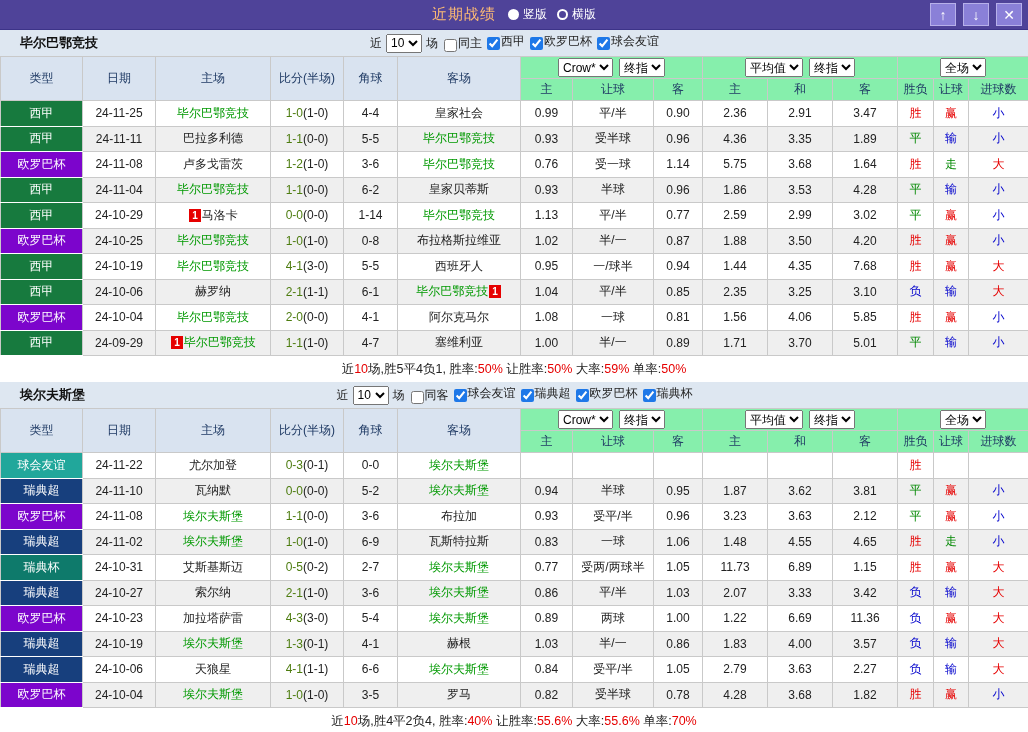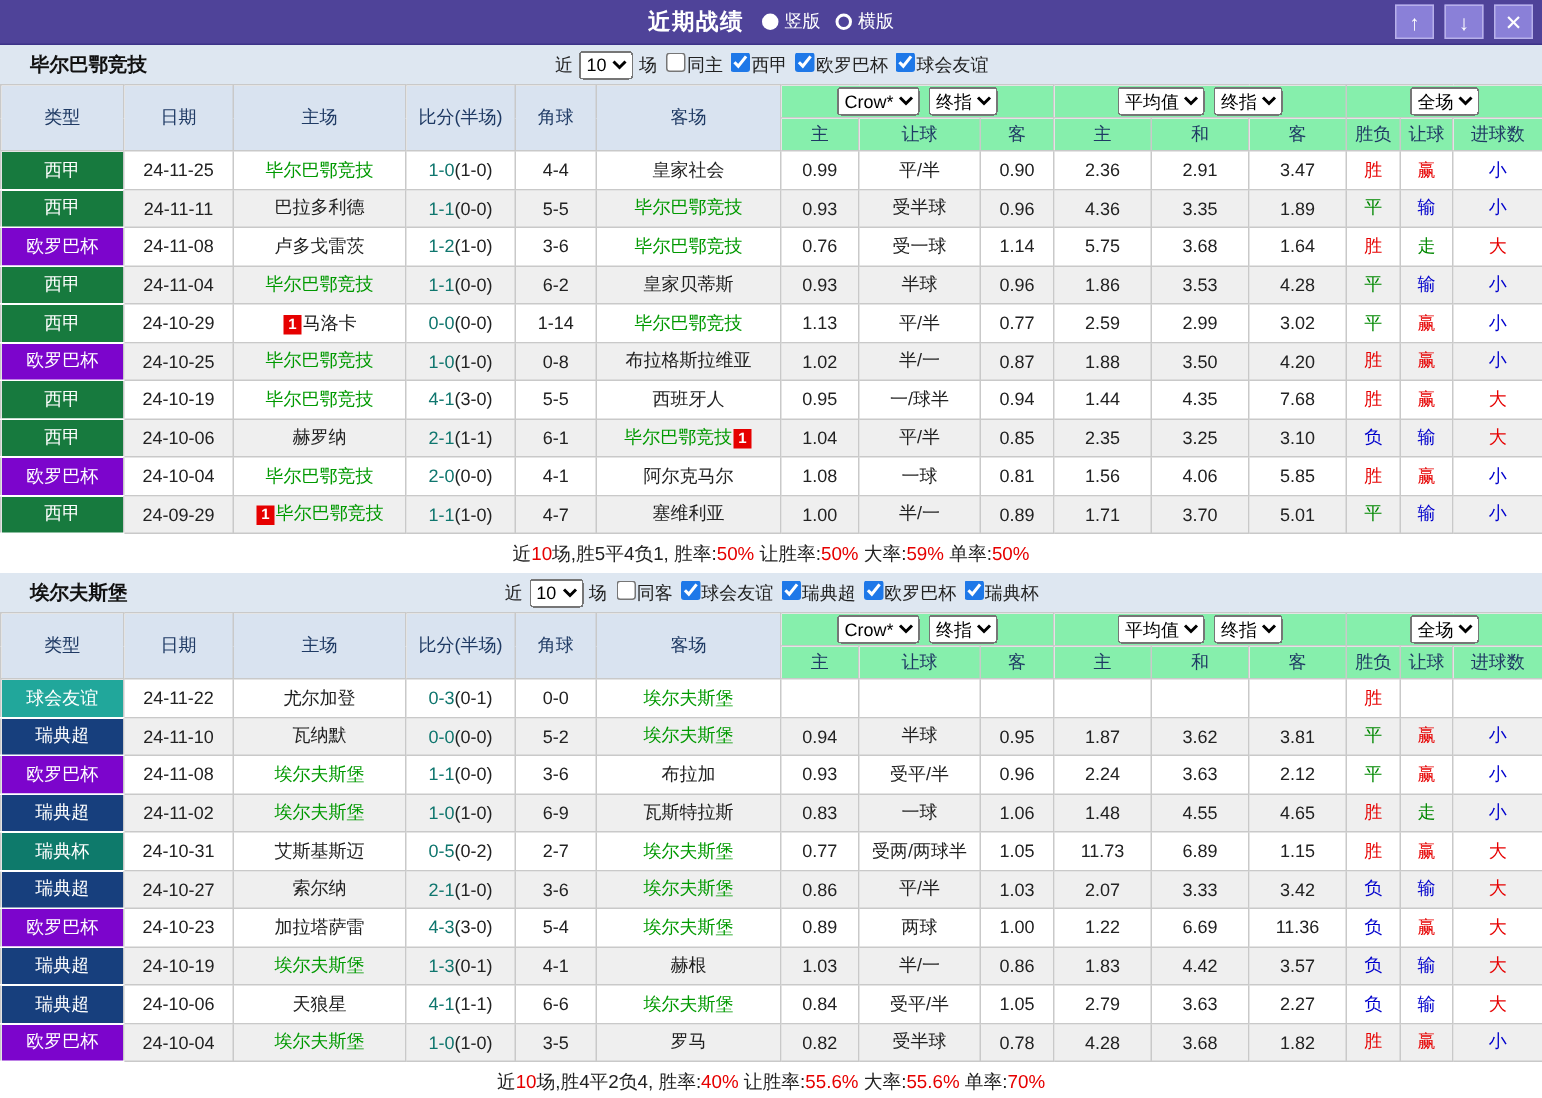--- a/index.html
+++ b/index.html
@@ -1,47 +1,47 @@
 <!DOCTYPE html>
 <html><head>
 <meta charset="utf-8">
 <style>
 *{box-sizing:border-box}
 html,body{margin:0;padding:0}
 body{width:1028px;font-family:"Liberation Sans","DejaVu Sans",sans-serif;font-size:12px;color:#222;background:#fff;overflow:hidden}
 
 .topbar{height:30px;background:#4f4399;border-bottom:1px solid #3c3388;position:relative;display:flex;align-items:center;justify-content:center}
-.title{color:#ffffff;font-weight:bold;font-size:15px;letter-spacing:1px}
+.title{color:#fdba74;font-weight:normal;font-size:15px;letter-spacing:1px}
 .radio{display:inline-block;border-radius:50%;vertical-align:middle;cursor:pointer}
 .r-filled{width:11px;height:11px;background:#fff;margin:0 4px 0 12px}
 .r-ring{width:11px;height:11px;border:2px solid #fff;background:transparent;margin:0 4px 0 10px}
 .rlabel{color:#fff;font-size:12px;cursor:pointer}
 .winbtns{position:absolute;right:6px;top:3px;display:flex;gap:7px}
 .wbtn{width:26px;height:23px;background:#8a80d8;border:1px solid #b7b0ea;color:#fff;font-weight:bold;font-size:14px;line-height:1;display:flex;align-items:center;justify-content:center;cursor:pointer}
 
 .filter-row{height:26px;background:#dee7f1;position:relative;display:flex;align-items:center;justify-content:center}
 .team-name{position:absolute;left:20px;font-weight:bold;font-size:13px;color:#111}
 .filter-row select{height:19px;font-size:12px;margin:0 3px}
 .ftxt{margin:0 1px}
-.chk{display:inline-flex;align-items:flex-start;cursor:pointer}
+.chk{display:inline-flex;align-items:flex-end;cursor:pointer}
 input[type=checkbox]{width:13px;height:13px;accent-color:#1e78e8;margin:0 1px 0 5px}
 
 .grid{width:1028px;border-collapse:collapse;table-layout:fixed;border:1px solid #b9b9b9}
 .grid th,.grid td{border:1px solid #c9c9c9;text-align:center;padding:0;overflow:hidden;white-space:nowrap;font-weight:normal}
 thead th{background:#d9e3f0;color:#1f3a64;font-size:12px;height:22px}
 thead tr.h1 th.gsel,thead tr.h2 th{background:#86efac}
 thead select{height:19px;font-size:12px;margin:0 3px}
 tbody tr{height:25.5px}
 tbody tr.r-even td{background:#efefef}
 tbody tr.r-odd td{background:#fff}
 tbody td.cr{background:#fdf4ea}
 tbody td.bl{background:#e9f3fb}
 td.lgc{color:#fff;border-top:1px solid #fff;border-bottom:1px solid #fff;font-size:12px}
 .tg{color:#009900}
-.sr{color:#0f766e}
+.sr{color:#4d7c0f}
 .card{display:inline-block;background:#e60000;color:#fff;font-size:10px;line-height:13px;padding:0 3px;font-weight:bold;margin:0 1px}
 
 .summary{height:26px;display:flex;align-items:center;justify-content:center;background:#fff;font-size:12.5px}
 .summary span{white-space:pre}
 .summary .red{color:#e60000}
 </style>
 </head>
 <body>
 
 <div class="topbar">
@@ -422,21 +422,21 @@
       <tr class="r-odd">
         <td class="lgc" style="background: rgb(124, 5, 204);">欧罗巴杯</td>
         <td>24-11-08</td>
         <td class="team"><span class="tg">埃尔夫斯堡</span></td>
         <td><span class="sr">1-1</span><span>(0-0)</span></td>
         <td>3-6</td>
         <td class="team"><span>布拉加</span></td>
         <td class="cr">0.93</td>
         <td class="cr">受平/半</td>
         <td class="cr">0.96</td>
-        <td class="bl">2.24</td>
+        <td class="bl">3.23</td>
         <td class="bl">3.63</td>
         <td class="bl">2.12</td>
         <td class="rs" style="color: rgb(0, 136, 0);">平</td>
         <td class="rs" style="color: rgb(230, 0, 0);">赢</td>
         <td class="rs" style="color: rgb(0, 0, 204);">小</td>
       </tr>
       <tr class="r-even">
         <td class="lgc" style="background: rgb(23, 63, 125);">瑞典超</td>
         <td>24-11-02</td>
         <td class="team"><span class="tg">埃尔夫斯堡</span></td>
@@ -508,21 +508,21 @@
         <td class="lgc" style="background: rgb(23, 63, 125);">瑞典超</td>
         <td>24-10-19</td>
         <td class="team"><span class="tg">埃尔夫斯堡</span></td>
         <td><span class="sr">1-3</span><span>(0-1)</span></td>
         <td>4-1</td>
         <td class="team"><span>赫根</span></td>
         <td class="cr">1.03</td>
         <td class="cr">半/一</td>
         <td class="cr">0.86</td>
         <td class="bl">1.83</td>
-        <td class="bl">4.42</td>
+        <td class="bl">4.00</td>
         <td class="bl">3.57</td>
         <td class="rs" style="color: rgb(0, 0, 204);">负</td>
         <td class="rs" style="color: rgb(0, 0, 204);">输</td>
         <td class="rs" style="color: rgb(230, 0, 0);">大</td>
       </tr>
       <tr class="r-odd">
         <td class="lgc" style="background: rgb(23, 63, 125);">瑞典超</td>
         <td>24-10-06</td>
         <td class="team"><span>天狼星</span></td>
         <td><span class="sr">4-1</span><span>(1-1)</span></td>

